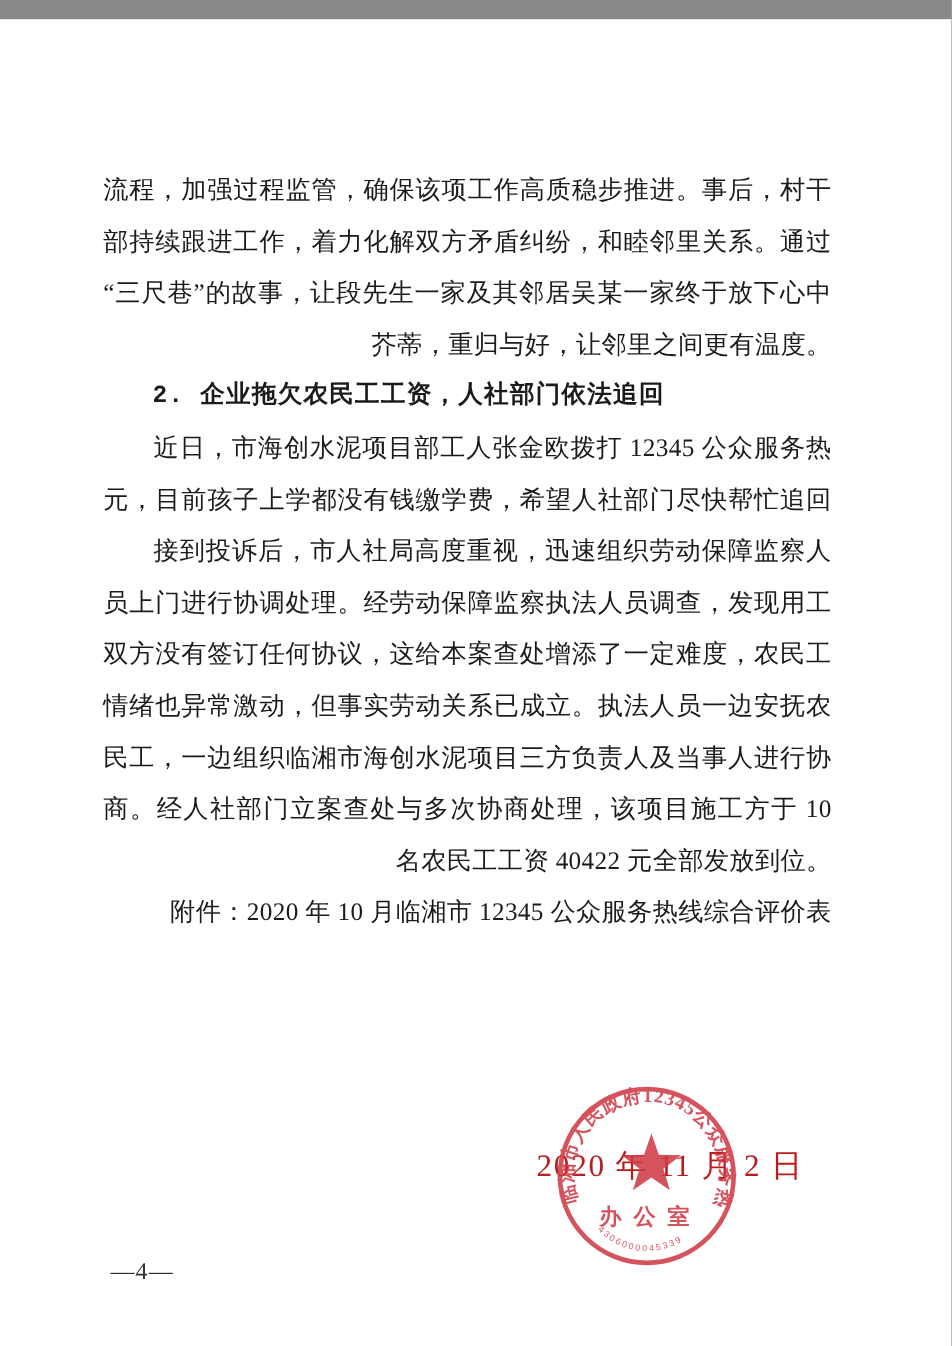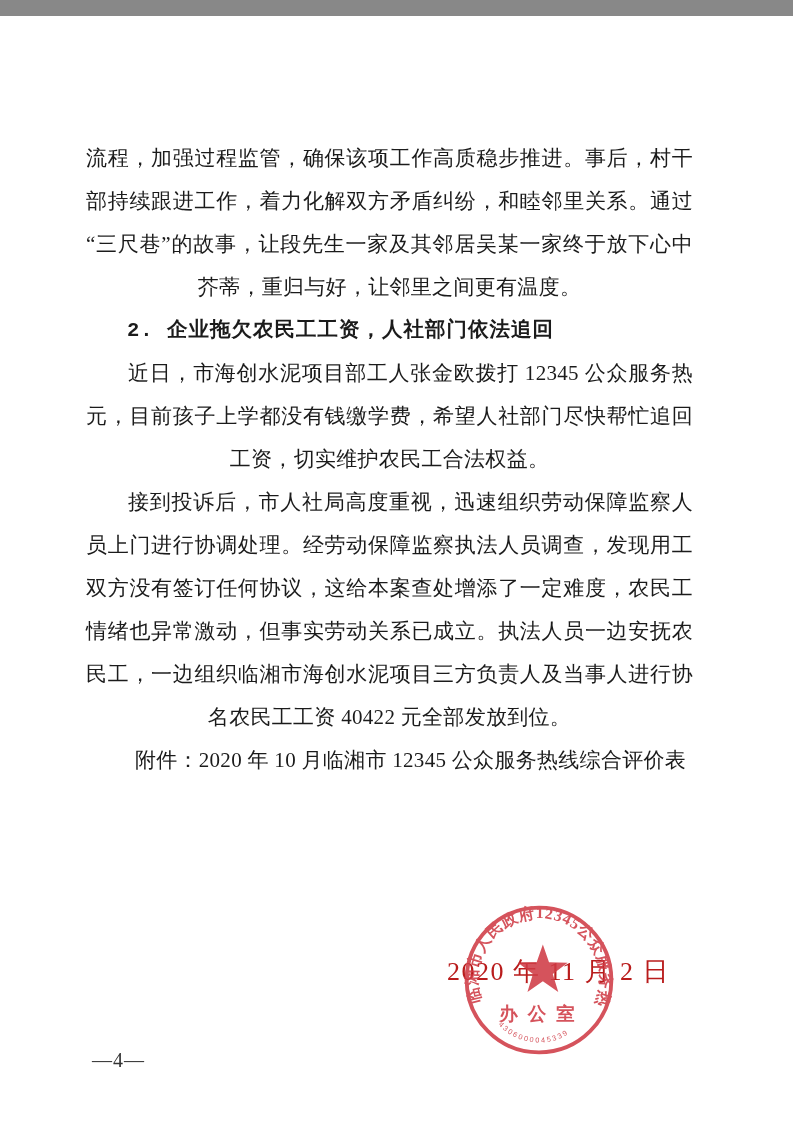--- a/index.html
+++ b/index.html
@@ -18,21 +18,21 @@
     font-size:21px;
     line-height:43px;
     letter-spacing:0.3px;
   }
   .line{white-space:normal;}
   .fill{
     text-align:justify;
     text-align-last:justify;
     -moz-text-align-last:justify;
   }
-  .end{text-align:center;}
+  .end{text-align:right;}
   .indent{text-indent:2em;}
   .heading{
     font-weight:700;
     text-indent:2em;
     font-family:Liberation Mono, monospace;
     letter-spacing:1px;
     font-size:20.5px;
   }
   .date-line{
     position:absolute;
@@ -63,26 +63,26 @@
 <div class="page">
 
   <div class="textblock">
     <div class="line fill">流程，加强过程监管，确保该项工作高质稳步推进。事后，村干</div>
     <div class="line fill">部持续跟进工作，着力化解双方矛盾纠纷，和睦邻里关系。通过</div>
     <div class="line fill">“三尺巷”的故事，让段先生一家及其邻居吴某一家终于放下心中</div>
     <div class="line end">芥蒂，重归与好，让邻里之间更有温度。</div>
     <div class="line heading">2. 企业拖欠农民工工资，人社部门依法追回</div>
     <div class="line fill indent">近日，市海创水泥项目部工人张金欧拨打 12345 公众服务热</div>
     <div class="line fill">元，目前孩子上学都没有钱缴学费，希望人社部门尽快帮忙追回</div>
-    <div class="line end">工资，切实维护农民工合法权益。</div>
     <div class="line fill indent">接到投诉后，市人社局高度重视，迅速组织劳动保障监察人</div>
     <div class="line fill">员上门进行协调处理。经劳动保障监察执法人员调查，发现用工</div>
     <div class="line fill">双方没有签订任何协议，这给本案查处增添了一定难度，农民工</div>
     <div class="line fill">情绪也异常激动，但事实劳动关系已成立。执法人员一边安抚农</div>
     <div class="line fill">民工，一边组织临湘市海创水泥项目三方负责人及当事人进行协</div>
+    <div class="line fill">商。经人社部门立案查处与多次协商处理，该项目施工方于 10</div>
     <div class="line end">名农民工工资 40422 元全部发放到位。</div>
     <div class="line indent end">附件：2020 年 10 月临湘市 12345 公众服务热线综合评价表</div>
   </div>
 
   <div class="date-line">2020 年 11 月 2 日</div>
 
   <svg class="seal" viewBox="0 0 200 200" xmlns="http://www.w3.org/2000/svg">
     <circle cx="100" cy="100" r="94" fill="none" stroke="#cf3a44" stroke-width="5"></circle>
     <path id="seal-arc" d="M 26,130 A 80,80 0 1 1 174,130" fill="none"></path>
     <path id="seal-code-arc" d="M 42,152 A 72,72 0 0 0 158,152" fill="none"></path>

